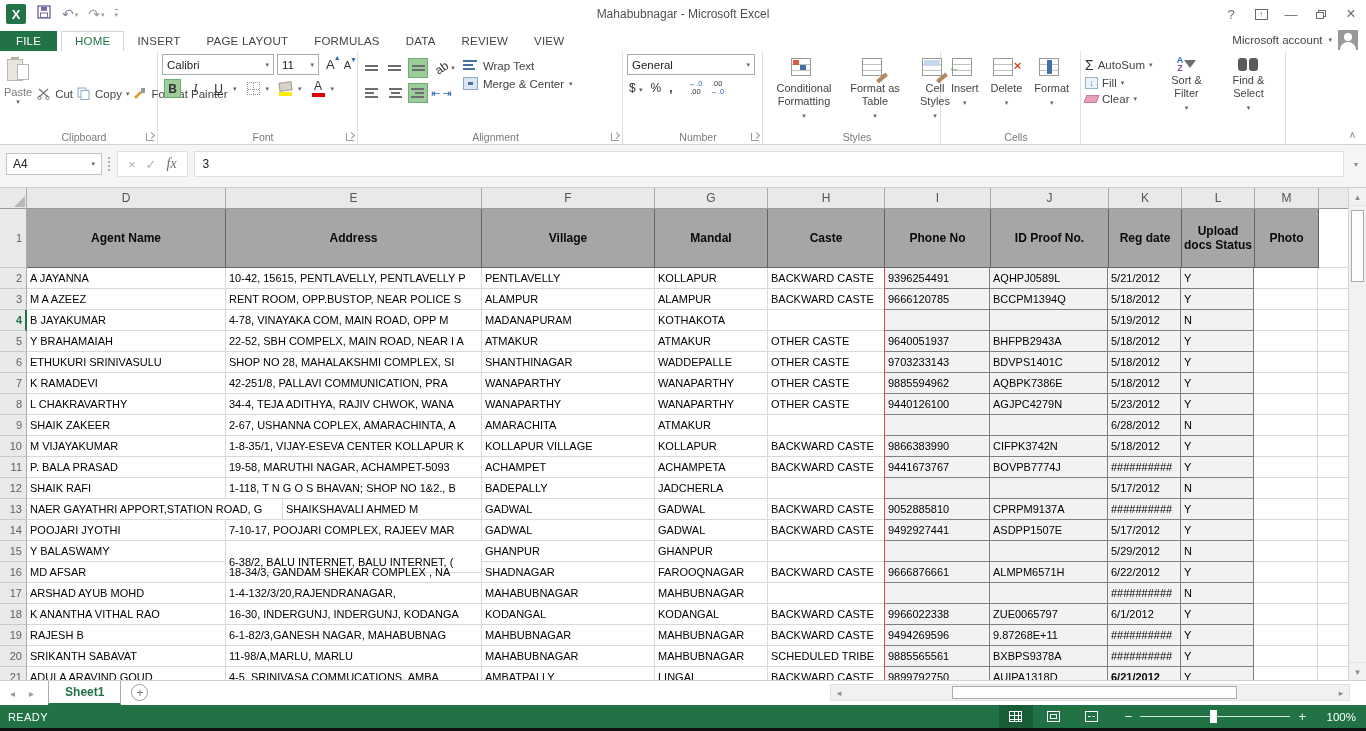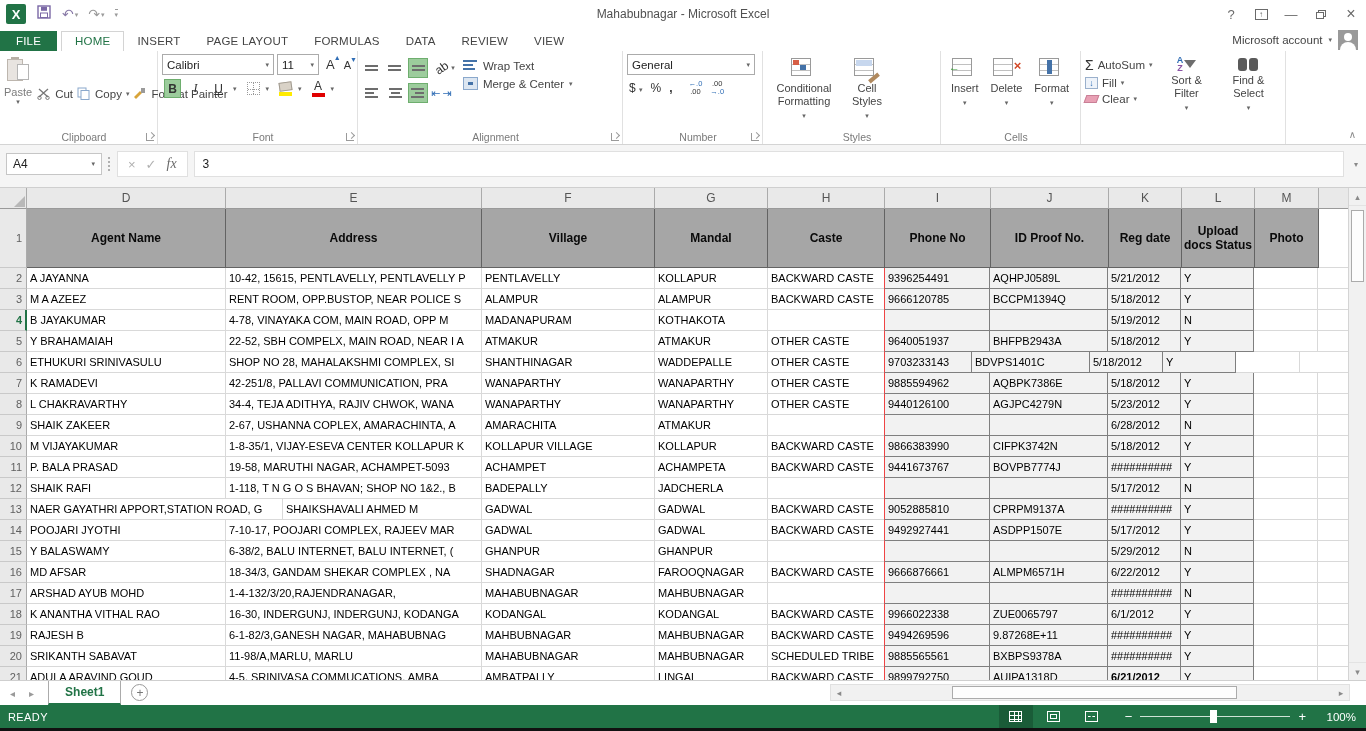--- a/index.html
+++ b/index.html
@@ -440,20 +440,28 @@
             <span class="g"></span>
             <span class="cell1"></span>
             <span class="cell2"></span>
           </span>
         <span style="width:62px">Conditional Formatting</span>
         <span class="dd">▾</span>
       </div>
       <div class="bigbtn">
         <span class="grid-ic">
             <span class="g"></span>
+            <span class="brush"></span>
+          </span>
+        <span style="width:56px">Format as Table</span>
+        <span class="dd">▾</span>
+      </div>
+      <div class="bigbtn">
+        <span class="grid-ic">
+            <span class="g"></span>
             <span class="blue"></span>
             <span class="brush"></span>
           </span>
         <span style="width:40px">Cell Styles</span>
         <span class="dd">▾</span>
       </div>
       <span class="glabel">Styles</span>
     </div>
 
     <div class="rgroup g-cells">
@@ -624,21 +632,21 @@
           <div class="cell" style="width: 64px;"></div>
           <div class="filler"></div>
         </div>
         <div class="grow drow">
           <div class="rowhdr">6</div>
           <div class="cell" style="width: 199px;">ETHUKURI SRINIVASULU</div>
           <div class="cell" style="width: 256px;">SHOP NO 28, MAHALAKSHMI COMPLEX, SI</div>
           <div class="cell" style="width: 173px;">SHANTHINAGAR</div>
           <div class="cell" style="width: 113px;">WADDEPALLE</div>
           <div class="cell" style="width: 117px;">OTHER CASTE</div>
-          <div class="cell boxed first" style="width: 88px;">9703233143</div>
+          <div class="cell boxed first" style="width: 106px;">9703233143</div>
           <div class="cell boxed" style="width: 118px;">BDVPS1401C</div>
           <div class="cell boxed" style="width: 73px;">5/18/2012</div>
           <div class="cell boxed" style="width: 73px;">Y</div>
           <div class="cell" style="width: 64px;"></div>
           <div class="filler"></div>
         </div>
         <div class="grow drow">
           <div class="rowhdr">7</div>
           <div class="cell" style="width: 199px;">K RAMADEVI</div>
           <div class="cell" style="width: 256px;">42-251/8, PALLAVI COMMUNICATION, PRA</div>
@@ -746,21 +754,21 @@
           <div class="cell boxed first" style="width: 106px;">9492927441</div>
           <div class="cell boxed" style="width: 118px;">ASDPP1507E</div>
           <div class="cell boxed" style="width: 73px;">5/17/2012</div>
           <div class="cell boxed" style="width: 73px;">Y</div>
           <div class="cell" style="width: 64px;"></div>
           <div class="filler"></div>
         </div>
         <div class="grow drow">
           <div class="rowhdr">15</div>
           <div class="cell" style="width: 199px;">Y BALASWAMY</div>
-          <div class="cell" style="width: 256px;">6-38/2, BALU INTERNET, BALU INTERNET, (</div>
+          <div class="cell" style="width: 256px; margin-top: 11px;">6-38/2, BALU INTERNET, BALU INTERNET, (</div>
           <div class="cell" style="width: 173px;">GHANPUR</div>
           <div class="cell" style="width: 113px;">GHANPUR</div>
           <div class="cell" style="width: 117px;"></div>
           <div class="cell boxed first" style="width: 106px;"></div>
           <div class="cell boxed" style="width: 118px;"></div>
           <div class="cell boxed" style="width: 73px;">5/29/2012</div>
           <div class="cell boxed" style="width: 73px;">N</div>
           <div class="cell" style="width: 64px;"></div>
           <div class="filler"></div>
         </div>

